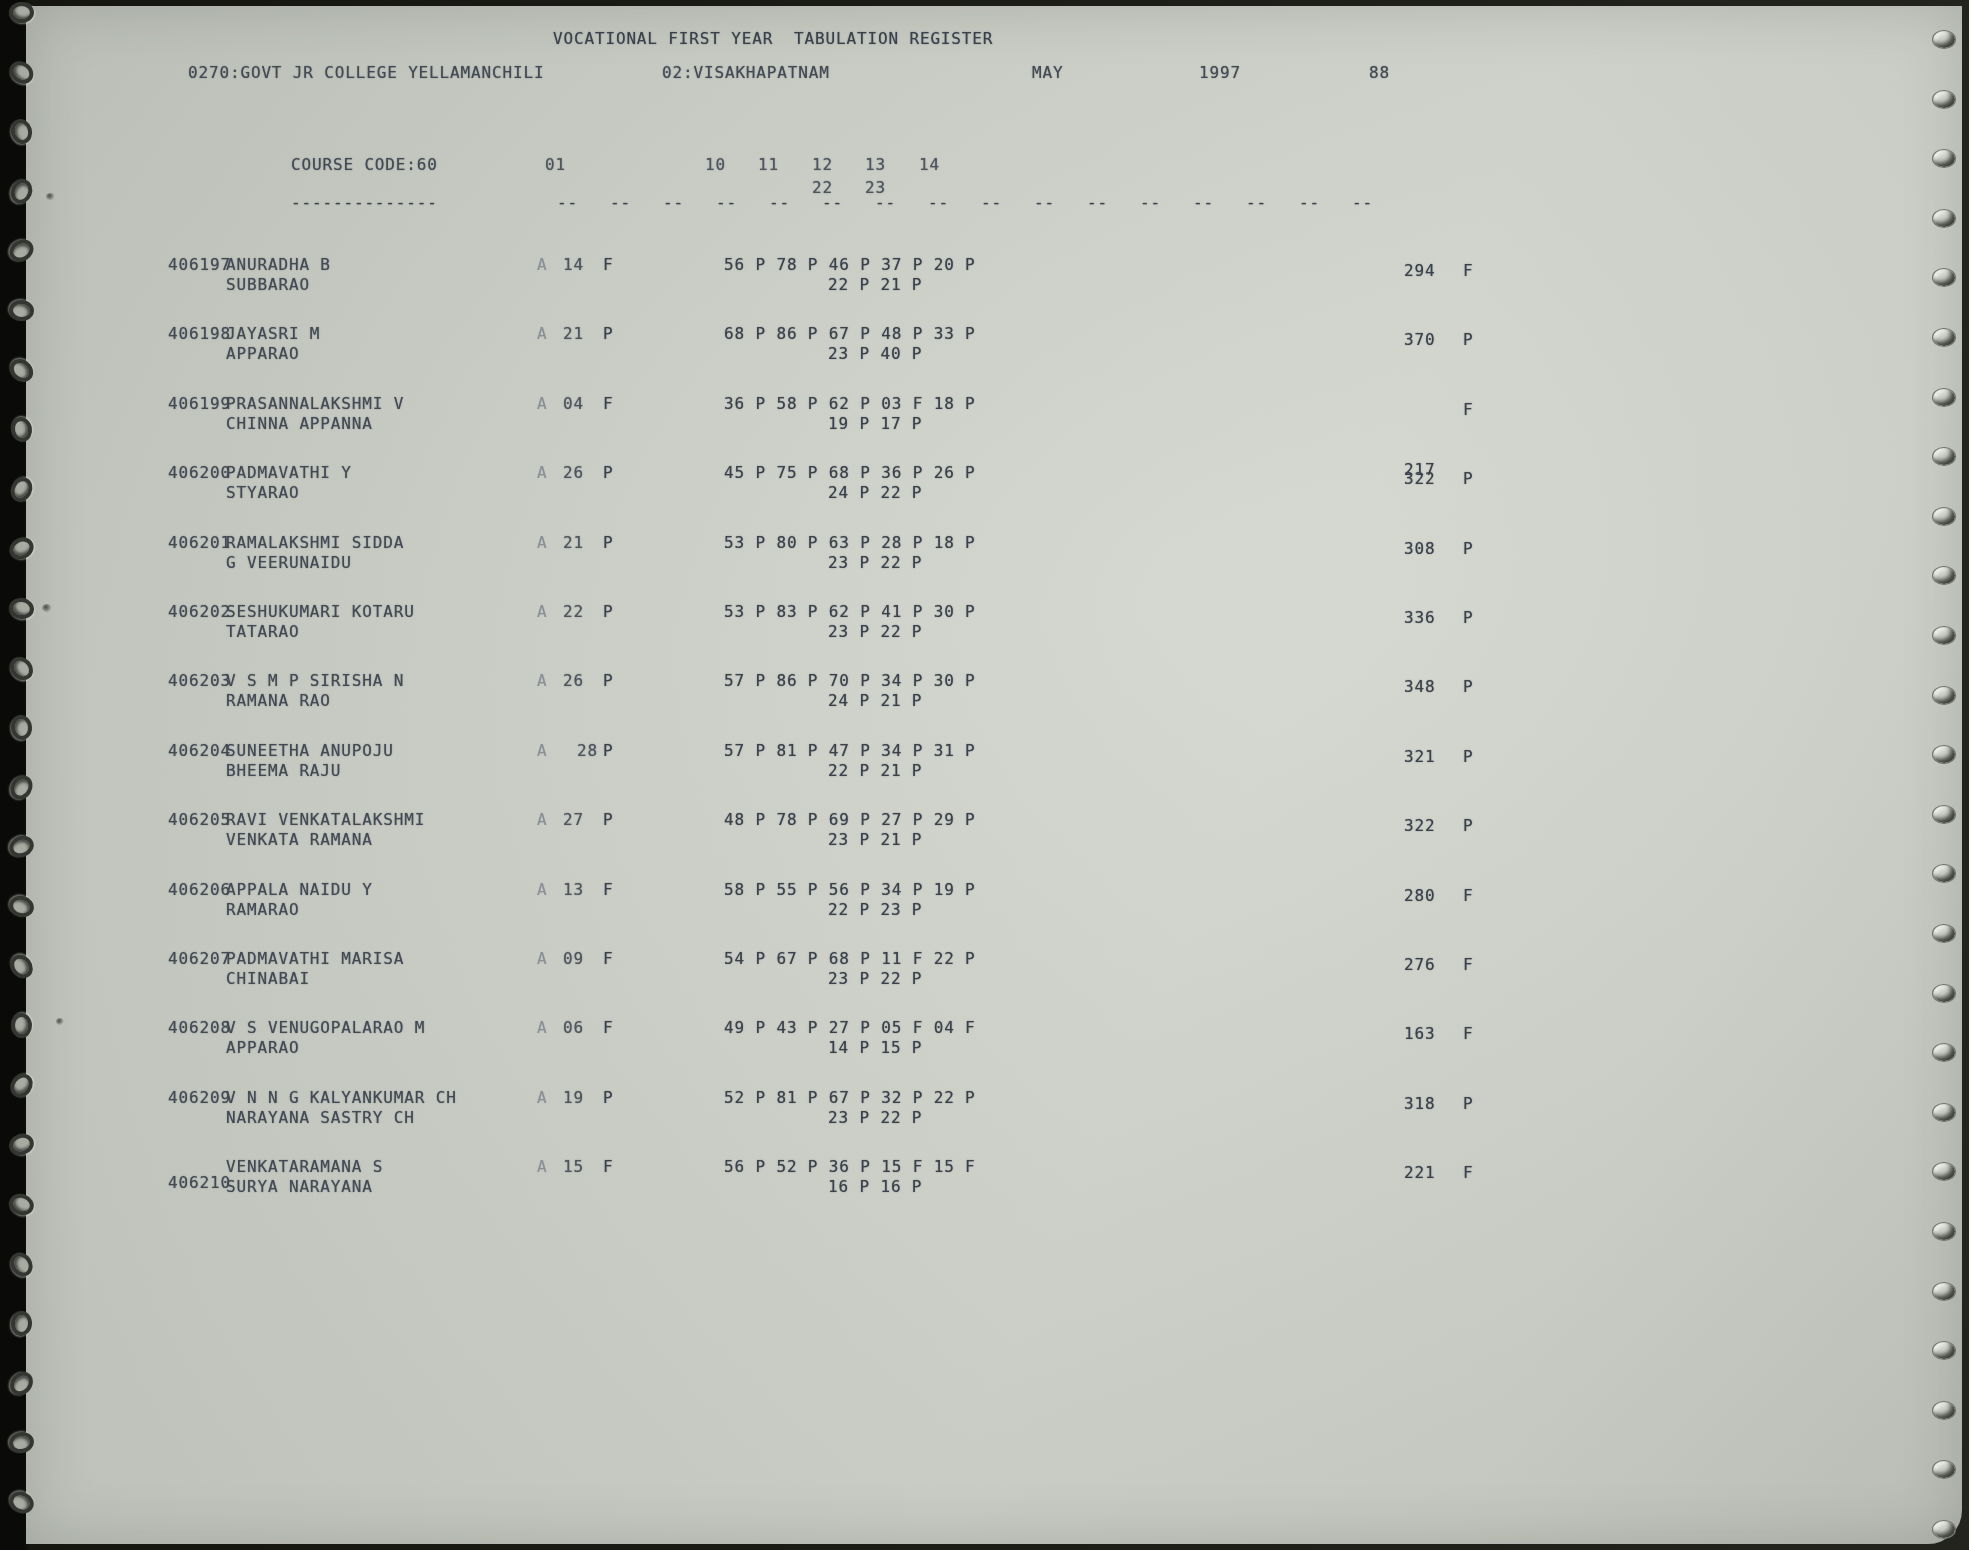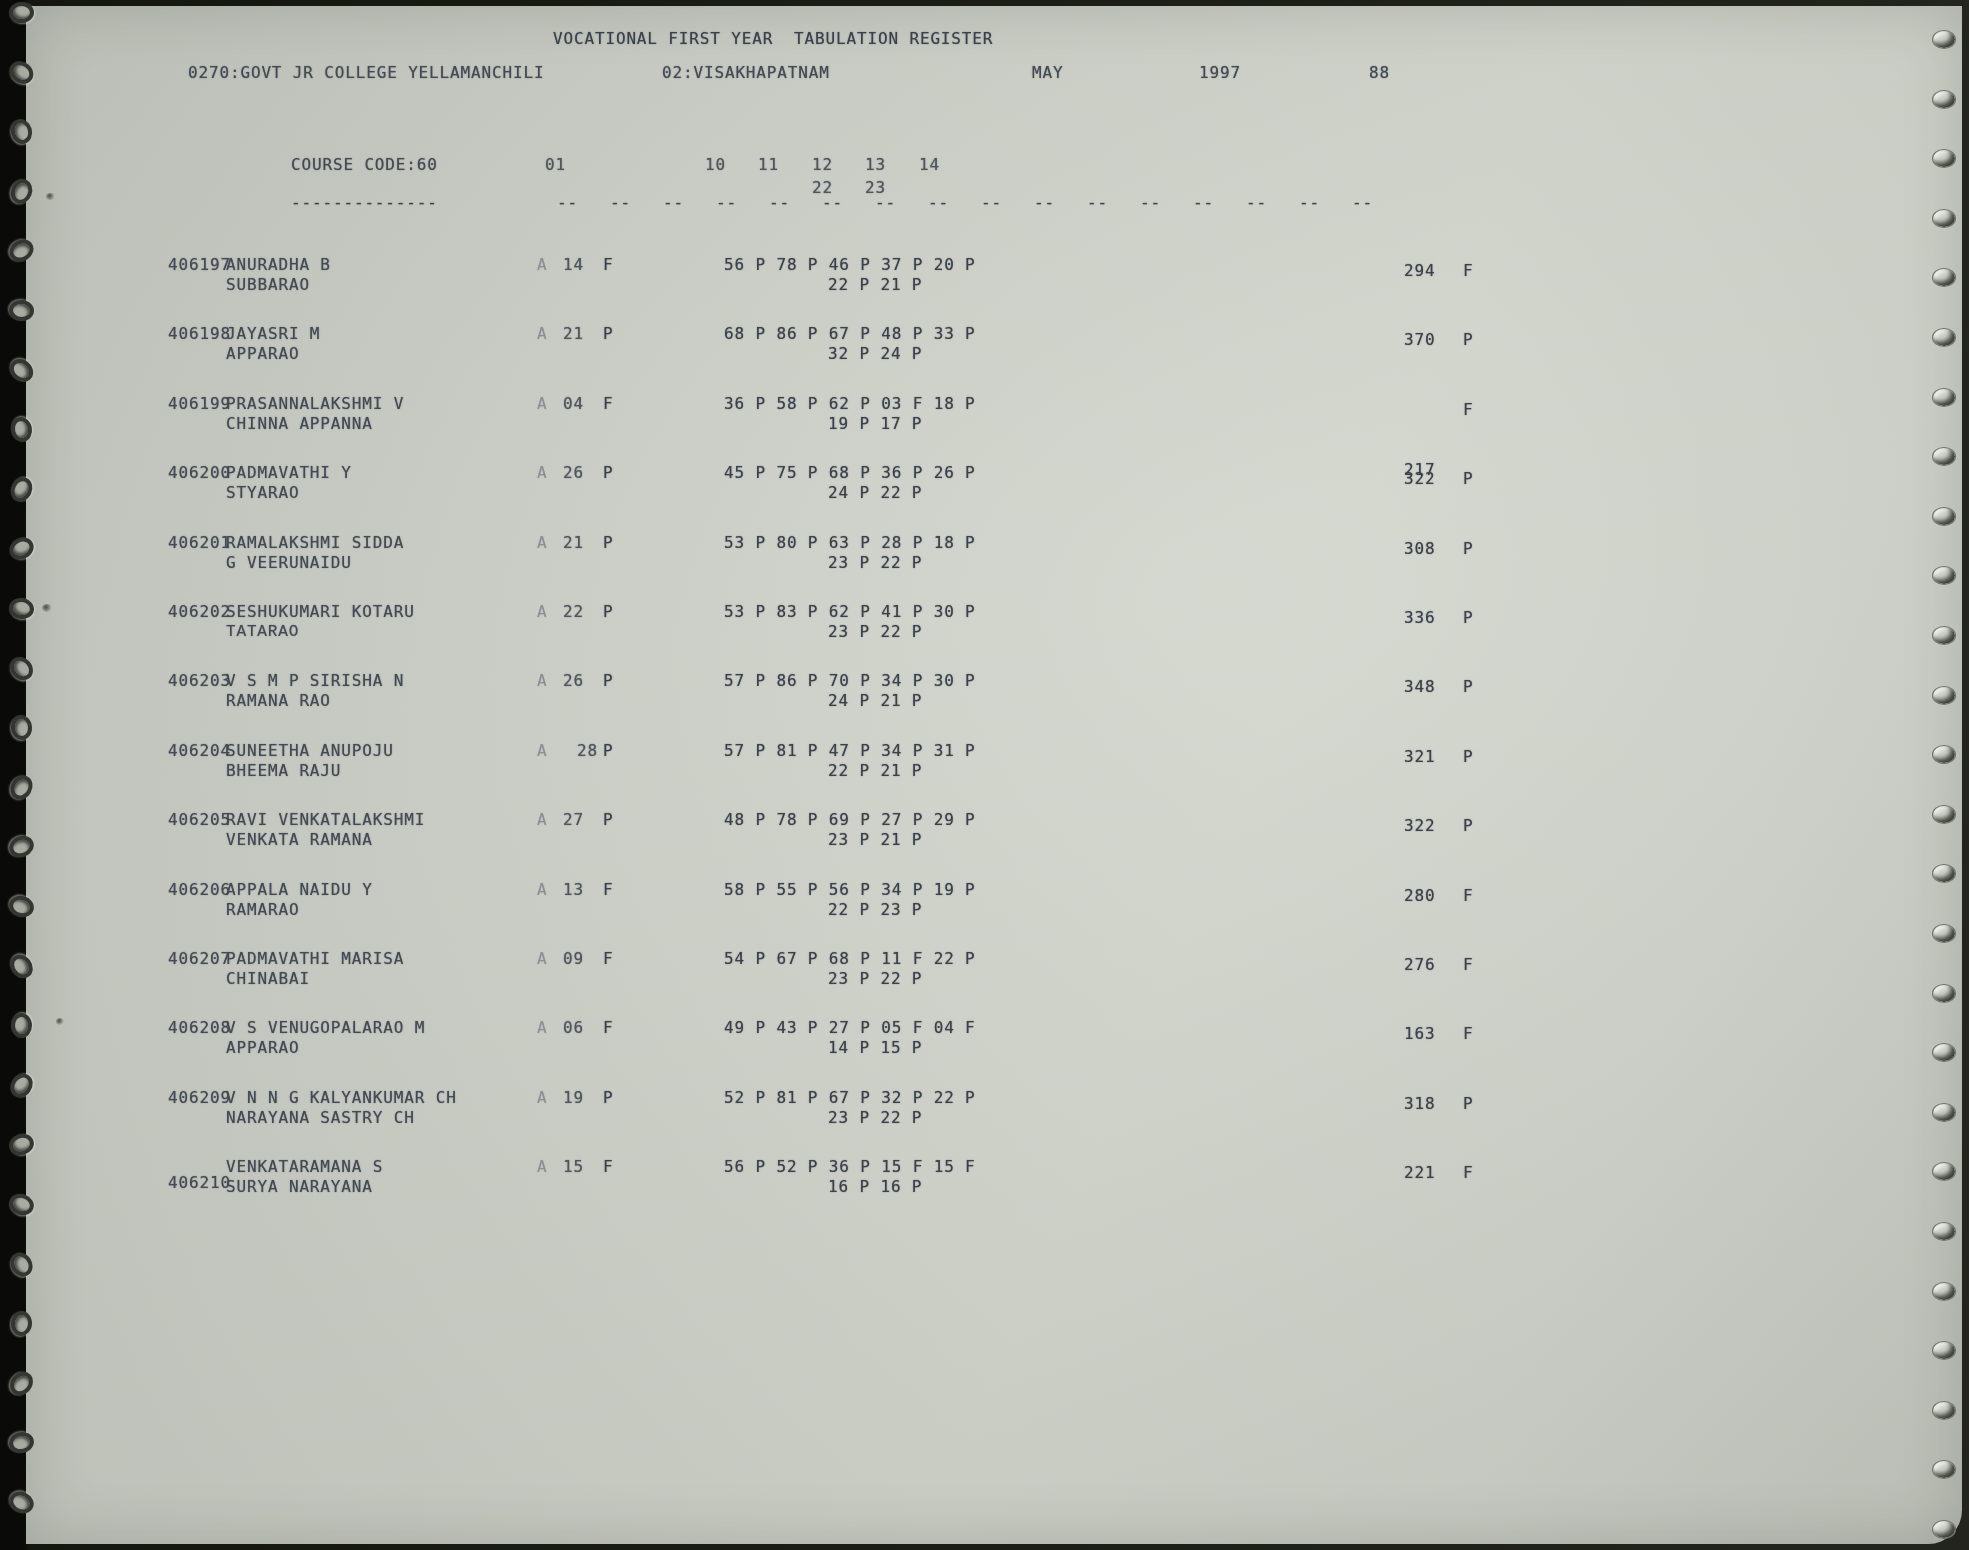--- a/index.html
+++ b/index.html
@@ -119,21 +119,21 @@
         <span class="t dark" style="left: 1411px; top: 6px;">F</span>
       </div>
       <div style="position: absolute; left: 26px; top: 319.4px; width: 1936px;">
         <span class="t " style="left: 116px; top: 0px;">406198</span>
         <span class="t " style="left: 174px; top: 0px;">JAYASRI M</span>
         <span class="t " style="left: 174px; top: 20px;">APPARAO</span>
         <span class="t faint" style="left: 485px; top: 0px;">A</span>
         <span class="t mid" style="left: 511px; top: 0px;">21</span>
         <span class="t dark" style="left: 551px; top: 0px;">P</span>
         <span class="t dark" style="left: 672px; top: 0px;">68 P 86 P 67 P 48 P 33 P</span>
-        <span class="t dark" style="left: 776px; top: 20px;">32 P 24 P</span>
+        <span class="t dark" style="left: 776px; top: 20px;">23 P 40 P</span>
         <span class="t dark" style="left: 1352px; top: 6px;">370</span>
         <span class="t dark" style="left: 1411px; top: 6px;">P</span>
       </div>
       <div style="position: absolute; left: 26px; top: 388.8px; width: 1936px;">
         <span class="t " style="left: 116px; top: 0px;">406199</span>
         <span class="t " style="left: 174px; top: 0px;">PRASANNALAKSHMI V</span>
         <span class="t " style="left: 174px; top: 20px;">CHINNA APPANNA</span>
         <span class="t faint" style="left: 485px; top: 0px;">A</span>
         <span class="t mid" style="left: 511px; top: 0px;">04</span>
         <span class="t dark" style="left: 551px; top: 0px;">F</span>
@@ -162,21 +162,21 @@
         <span class="t mid" style="left: 511px; top: 0px;">21</span>
         <span class="t dark" style="left: 551px; top: 0px;">P</span>
         <span class="t dark" style="left: 672px; top: 0px;">53 P 80 P 63 P 28 P 18 P</span>
         <span class="t dark" style="left: 776px; top: 20px;">23 P 22 P</span>
         <span class="t dark" style="left: 1352px; top: 6px;">308</span>
         <span class="t dark" style="left: 1411px; top: 6px;">P</span>
       </div>
       <div style="position: absolute; left: 26px; top: 597px; width: 1936px;">
         <span class="t " style="left: 116px; top: 0px;">406202</span>
         <span class="t " style="left: 174px; top: 0px;">SESHUKUMARI KOTARU</span>
-        <span class="t " style="left: 174px; top: 20px; font-family: Liberation Mono, monospace;">TATARAO</span>
+        <span class="t " style="left: 174px; top: 20px;">TATARAO</span>
         <span class="t faint" style="left: 485px; top: 0px;">A</span>
         <span class="t mid" style="left: 511px; top: 0px;">22</span>
         <span class="t dark" style="left: 551px; top: 0px;">P</span>
         <span class="t dark" style="left: 672px; top: 0px;">53 P 83 P 62 P 41 P 30 P</span>
         <span class="t dark" style="left: 776px; top: 20px;">23 P 22 P</span>
         <span class="t dark" style="left: 1352px; top: 6px;">336</span>
         <span class="t dark" style="left: 1411px; top: 6px;">P</span>
       </div>
       <div style="position: absolute; left: 26px; top: 666.4px; width: 1936px;">
         <span class="t " style="left: 116px; top: 0px;">406203</span>

